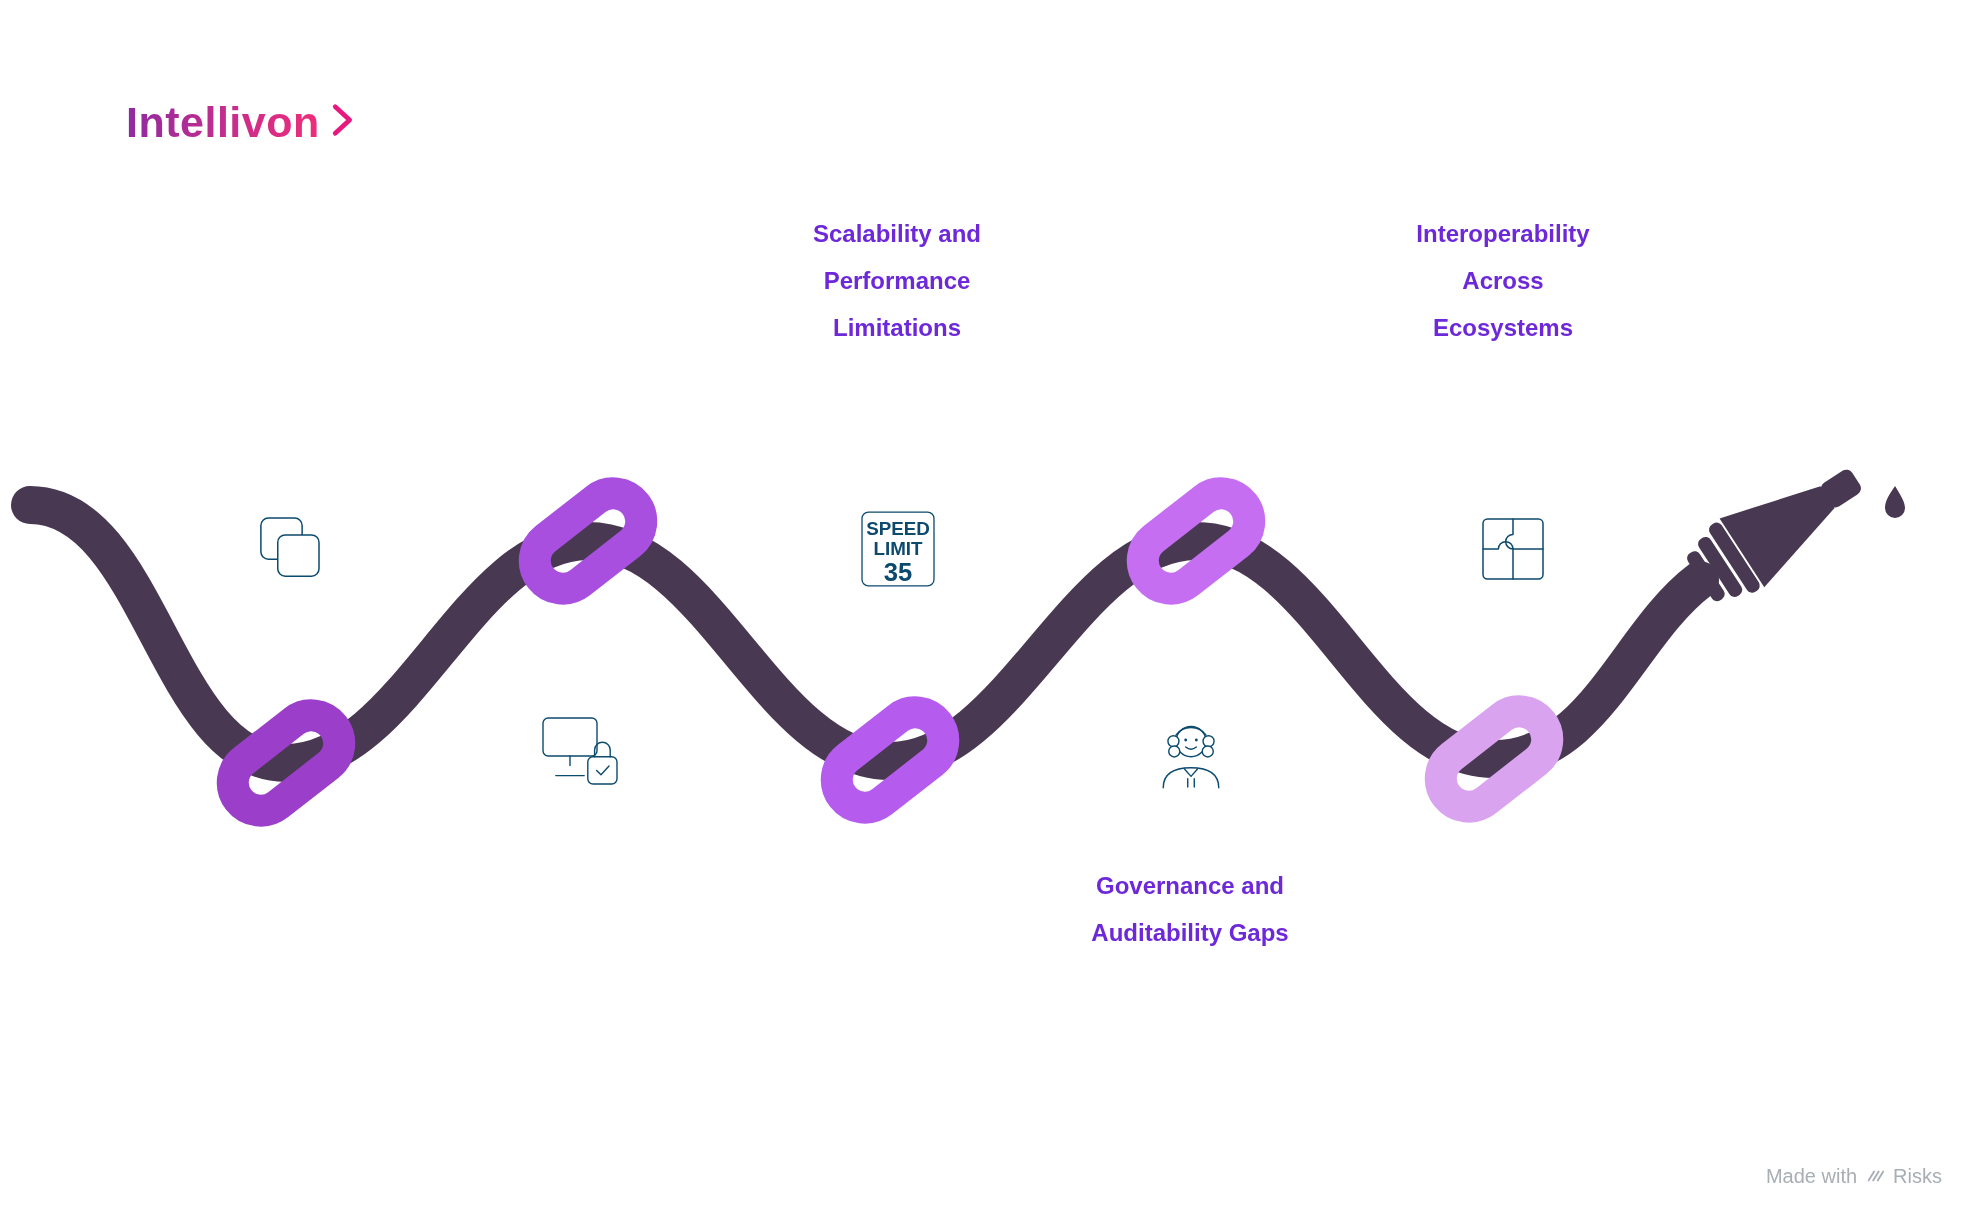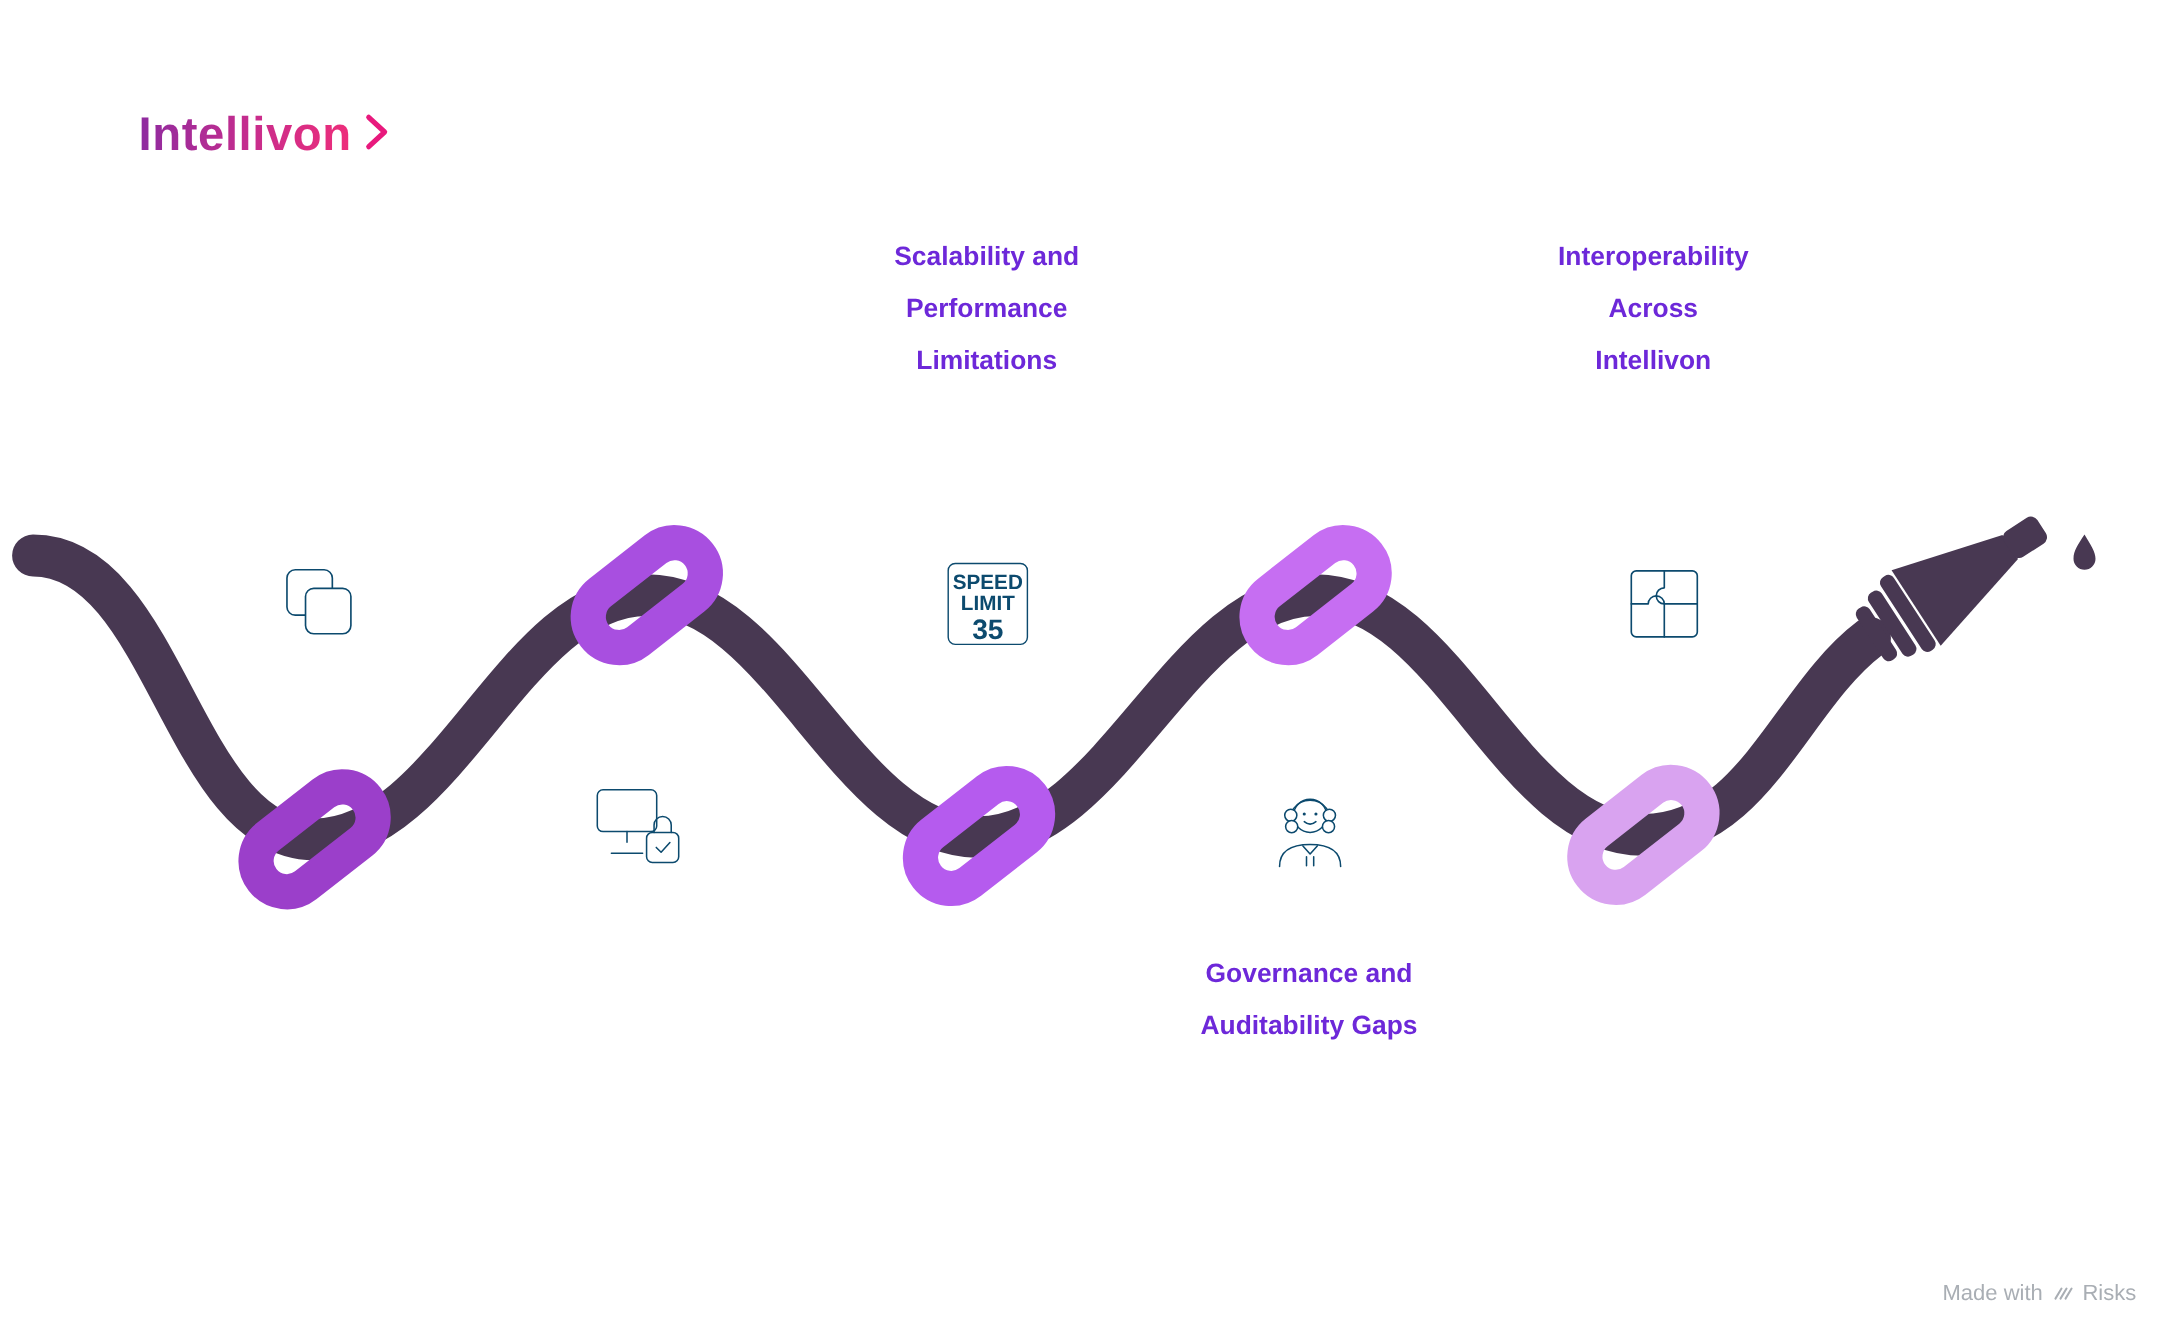--- a/index.html
+++ b/index.html
@@ -93,21 +93,21 @@
     </g>
   </svg>
 
   <div class="label label-scalability">Scalability and
 Performance
 Limitations</div>
   <div class="label label-governance">Governance and
 Auditability Gaps</div>
   <div class="label label-interoperability">Interoperability
 Across
-Intellivon</div>
+Ecosystems</div>
 
   <div class="icon icon-copy">
     <svg viewBox="0 0 24 24" stroke="currentColor" stroke-width="1.5" fill="none" stroke-linecap="round" stroke-linejoin="round">
       <rect x="4.5" y="4" width="11" height="11" rx="2"></rect>
       <rect x="9" y="8.5" width="11" height="11" rx="2" fill="#ffffff"></rect>
     </svg>
   </div>
 
   <div class="icon icon-computer">
     <svg viewBox="0 0 24 24" stroke="currentColor" stroke-width="1.4" fill="none" stroke-linecap="round" stroke-linejoin="round">

